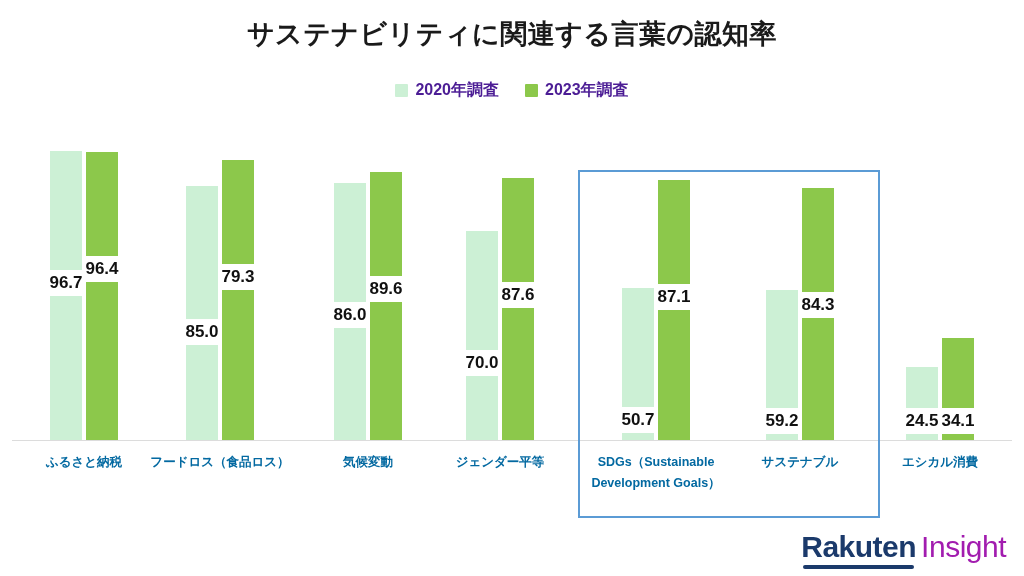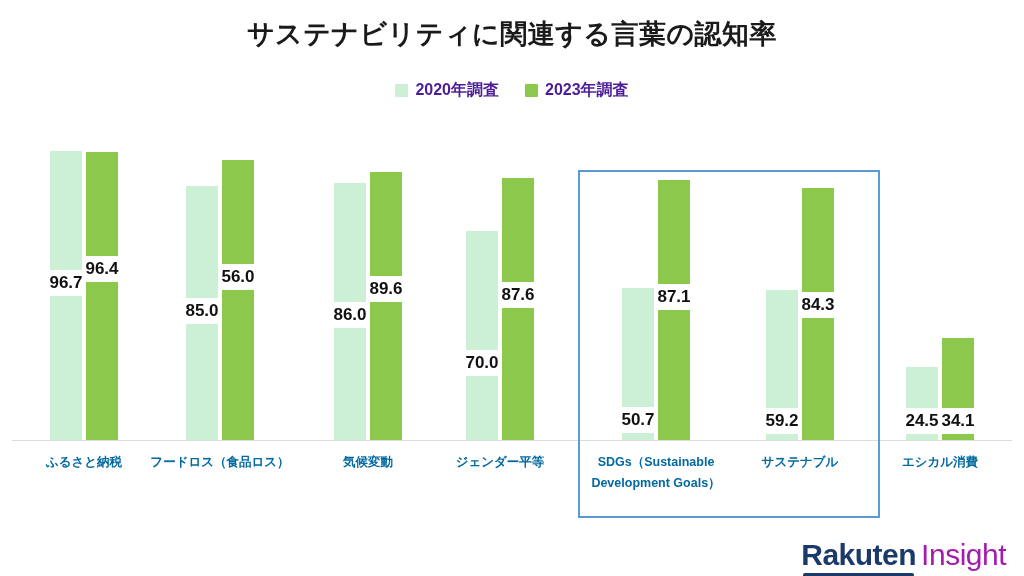--- a/index.html
+++ b/index.html
@@ -133,21 +133,21 @@
     position: absolute;
     border: 2px solid #5b9bd5;
     box-sizing: border-box;
     pointer-events: none;
   }
 
   
   .logo {
     position: absolute;
     right: 18px;
-    bottom: 4px;
+    bottom: 12px;
     display: flex;
     align-items: baseline;
     gap: 5px;
     font-size: 30px;
     color: #1b3a6b;
     letter-spacing: -0.5px;
   }
   .logo-rakuten {
     font-weight: bold;
     position: relative;
@@ -198,24 +198,24 @@
             <div class="value-label" style="bottom: 144.133px;">96.7</div>
           </div>
           <div class="bar dark" style="height: 288.236px; background: rgb(140, 200, 75);">
             <div class="value-label" style="bottom: 158.236px;">96.4</div>
           </div>
         </div>
       </div>
       <div class="group" style="left: 186px; top: 128px; width: 68px;">
         <div class="bar-pair">
           <div class="bar light" style="height: 254.15px; background: rgb(204, 240, 213);">
-            <div class="value-label" style="bottom: 116px;">85.0</div>
+            <div class="value-label" style="bottom: 95px;">85.0</div>
           </div>
           <div class="bar dark" style="height: 280.462px; background: rgb(140, 200, 75);">
-            <div class="value-label" style="bottom: 150.462px;">56.0</div>
+            <div class="value-label" style="bottom: 150.462px;">79.3</div>
           </div>
         </div>
       </div>
       <div class="group" style="left: 334px; top: 128px; width: 68px;">
         <div class="bar-pair">
           <div class="bar light" style="height: 257.14px; background: rgb(204, 240, 213);">
             <div class="value-label" style="bottom: 112.14px;">86.0</div>
           </div>
           <div class="bar dark" style="height: 267.904px; background: rgb(140, 200, 75);">
             <div class="value-label" style="bottom: 137.904px;">89.6</div>

